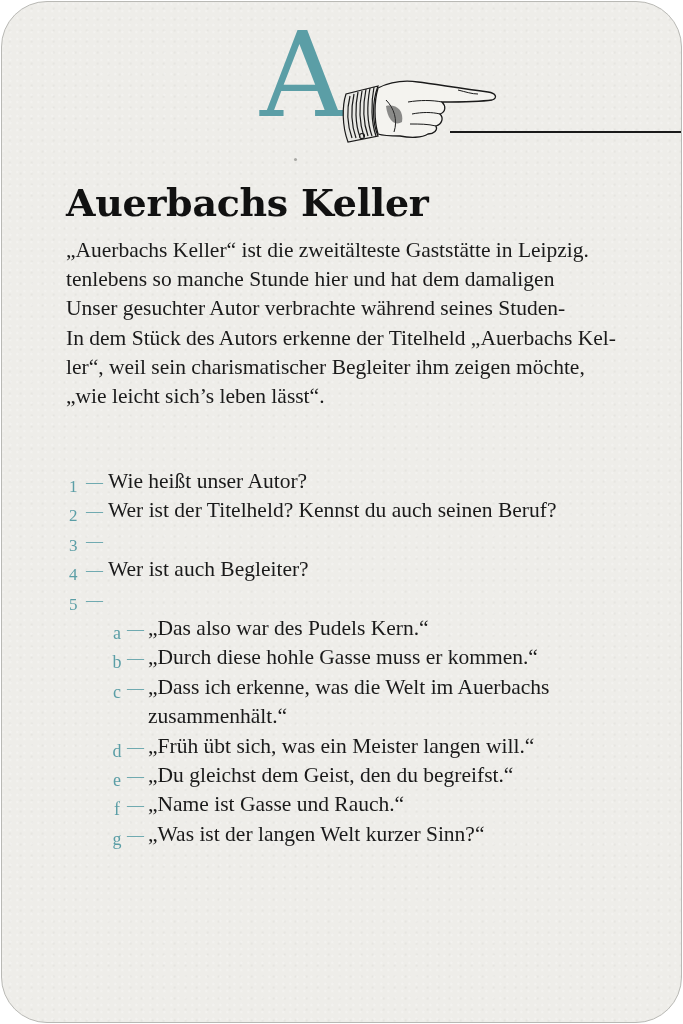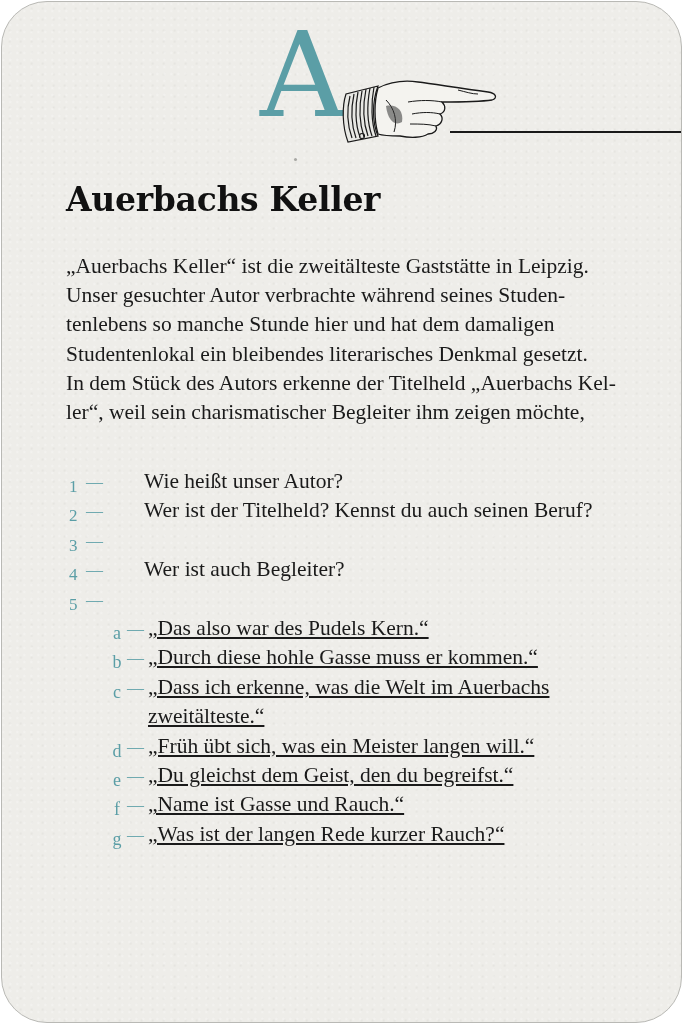--- a/index.html
+++ b/index.html
@@ -68,29 +68,29 @@
     height: 3px;
     border-radius: 50%;
     background: #a8a8a4;
   }
   .title {
     position: absolute;
     left: 64px;
     top: 178px;
     margin: 0;
     font-family: "DejaVu Serif", serif;
-    font-size: 33px;
+    font-size: 38px;
     font-weight: bold;
     color: #111111;
     letter-spacing: -0.3px;
   }
   .intro {
     position: absolute;
     left: 64px;
-    top: 250px;
+    top: 234px;
     width: 585px;
     margin: 0;
     font-family: "Liberation Serif", serif;
     font-size: 21.5px;
     line-height: 29.2px;
     color: #1a1a1a;
   }
   .intro span { display: block; white-space: nowrap; }
   .questions {
     position: absolute;
@@ -121,21 +121,20 @@
     position: absolute;
     left: 20px;
     top: 0;
     color: #5b9ea6;
     font-size: 17px;
   }
   .q-text {
     position: absolute;
     left: 42px;
     top: 0;
-    margin-left: 36px;
   }
   .subs {
     position: absolute;
     left: 108px;
     top: 612px;
     width: 540px;
     margin: 0;
     padding: 0;
     list-style: none;
     font-family: "Liberation Serif", serif;
@@ -160,21 +159,21 @@
     position: absolute;
     left: 17px;
     top: 0;
     color: #5b9ea6;
     font-size: 17px;
   }
   .s-text {
     display: block;
     margin-left: 38px;
   }
-  .s-text span { display: block; text-decoration: underline; }
+  .s-text span { display: block; }
 </style>
 </head>
 <body>
 
 <div class="card">
 
   <div class="header">
     <div class="big-letter">A</div>
     <svg class="hand" viewBox="0 0 164 70">
 
@@ -203,25 +202,25 @@
       <path d="M48 30 C58 28, 66 34, 64 46 C58 50, 50 46, 48 30 Z" fill="#333" opacity="0.55"></path>
     </svg>
     <div class="rule-line"></div>
     <div class="dot"></div>
   </div>
 
   <h1 class="title">Auerbachs Keller</h1>
 
   <p class="intro">
     <span>„Auerbachs Keller“ ist die zweitälteste Gaststätte in Leipzig.</span>
+    <span>tenlebens so manche Stunde hier und hat dem damaligen</span>
     <span>Unser gesuchter Autor verbrachte während seines Studen-</span>
-    <span>tenlebens so manche Stunde hier und hat dem damaligen</span>
-    <span>Studentenlokal ein bleibendes literarisches Denkmal gesetzt.</span>
     <span>In dem Stück des Autors erkenne der Titelheld „Auerbachs Kel-</span>
     <span>ler“, weil sein charismatischer Begleiter ihm zeigen möchte,</span>
+    <span>„wie leicht sich’s leben lässt“.</span>
   </p>
 
   <ul class="questions">
     <li class="q-row">
       <span class="q-num">1</span>
       <span class="q-dash">—</span>
       <span class="q-text">Wie heißt unser Autor?</span>
     </li>
     <li class="q-row">
       <span class="q-num">2</span>
@@ -256,21 +255,21 @@
       <span class="s-dash">—</span>
       <span class="s-text">
           <span>„Durch diese hohle Gasse muss er kommen.“</span>
         </span>
     </li>
     <li class="s-row">
       <span class="s-letter">c</span>
       <span class="s-dash">—</span>
       <span class="s-text">
         <span>„Dass ich erkenne, was die Welt im Auerbachs</span>
-        <span>zweitälteste.“</span>
+        <span>zusammenhält.“</span>
       </span>
     </li>
     <li class="s-row">
       <span class="s-letter">d</span>
       <span class="s-dash">—</span>
       <span class="s-text">
           <span>„Früh übt sich, was ein Meister langen will.“</span>
         </span>
     </li>
     <li class="s-row">
@@ -284,18 +283,18 @@
       <span class="s-letter">f</span>
       <span class="s-dash">—</span>
       <span class="s-text">
           <span>„Name ist Gasse und Rauch.“</span>
         </span>
     </li>
     <li class="s-row">
       <span class="s-letter">g</span>
       <span class="s-dash">—</span>
       <span class="s-text">
-          <span>„Was ist der langen Rede kurzer Rauch?“</span>
+          <span>„Was ist der langen Welt kurzer Sinn?“</span>
         </span>
     </li>
   </ul>
 
 </div>
 
 </body></html>

